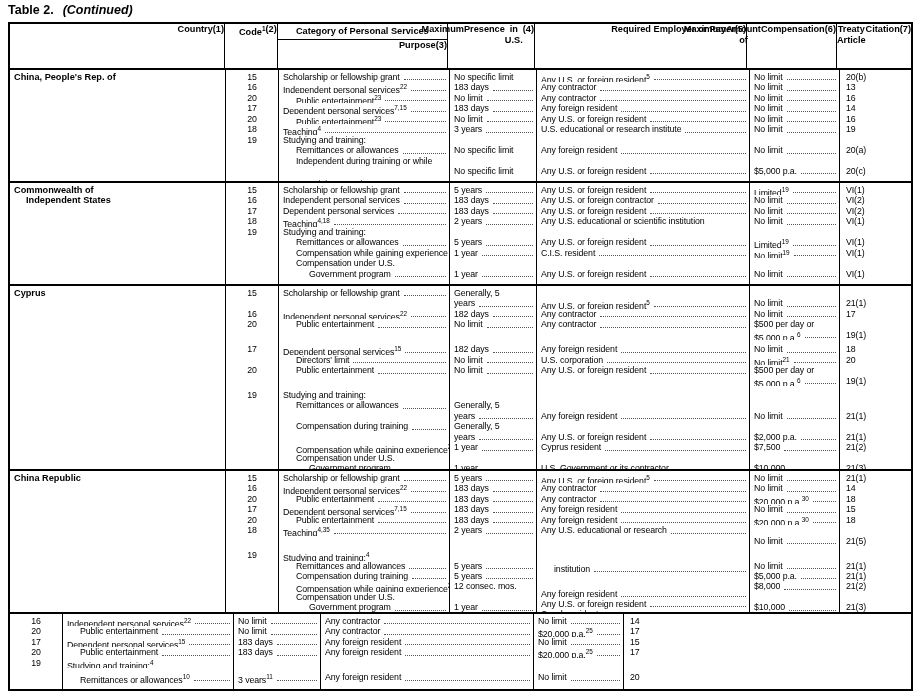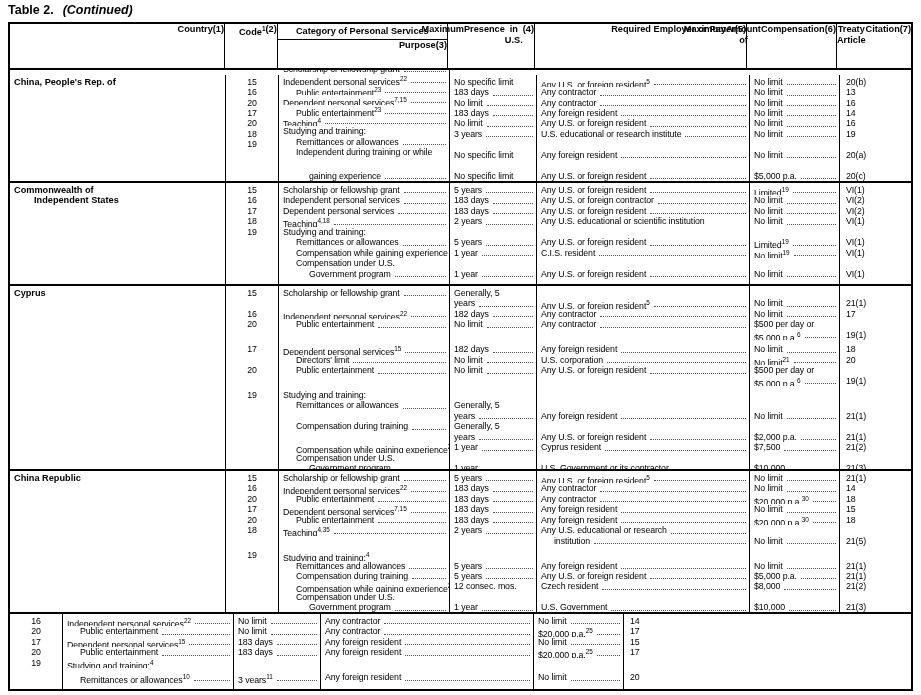--- a/index.html
+++ b/index.html
@@ -27,32 +27,32 @@
   .hcell { display:flex; flex-direction:column; font-weight:bold; font-size:9.2px;
     line-height:10.5px; text-align:center; }
   .hstack { flex:1; display:flex; flex-direction:row; justify-content:flex-end; padding-bottom:3px; }
   .cat { height:16px; border-bottom:1px solid #000; display:flex; align-items:center; justify-content:center; }
   sup { font-size:6.4px; letter-spacing:0; }
 
   
   .tbody { flex:1; display:flex; flex-direction:column; }
   .section { display:flex; overflow:hidden; flex-shrink:0; }
   .section + .section { border-top:2px solid #000;text-align:right; }
-  .section:nth-child(1){height:111px;align-items:flex-end;}
+  .section:nth-child(1){height:111px;}
   .section:nth-child(2){height:103px;}
   .section:nth-child(3){height:185px;}
   .section:nth-child(4){height:143px;}
   .section:nth-child(5){flex:1;}
   .col { padding-top:2px; overflow:hidden; }
 
   .ln { height:10.45px; line-height:10.45px; display:flex; align-items:flex-start;
     white-space:pre; overflow:hidden; font-size:8.8px; letter-spacing:-0.1px; padding-left:4px; }
   .gap { height:4px; }
   .col-country .ln { font-weight:bold; font-size:9.2px; letter-spacing:0; }
-  .col-country .ln.cont { padding-left:24px; }
+  .col-country .ln.cont { padding-left:16px; }
   .col-code .ln { justify-content:center; padding-left:0; }
   .col-cite .ln { padding-left:6px; }
   .txt { white-space:pre; }
   .ldr { flex:1 1 auto; min-width:5px; border-bottom:1.4px dotted #555;
     align-self:flex-end; margin:0 3px 2px 4px; }
 </style>
 </head>
 <body>
 
 <div class="page">
@@ -492,21 +492,21 @@
             <div class="ln"></div>
             <div class="ln"><span class="txt">1 year</span><span class="ldr"></span></div>
           </div>
           <div class="col col-payer w-payer">
             <div class="ln"><span class="txt">Any U.S. or foreign resident<sup>5</sup></span><span class="ldr"></span></div>
             <div class="ln"><span class="txt">Any contractor</span><span class="ldr"></span></div>
             <div class="ln"><span class="txt">Any contractor</span><span class="ldr"></span></div>
             <div class="ln"><span class="txt">Any foreign resident</span><span class="ldr"></span></div>
             <div class="ln"><span class="txt">Any foreign resident</span><span class="ldr"></span></div>
             <div class="ln"><span class="txt">Any U.S. educational or research</span><span class="ldr"></span></div>
-            <div class="ln" style="padding-left: 17px;"><span class="txt">institution</span><span class="ldr"></span></div>
+            <div class="ln" style="padding-left: 17px; margin-top: 28px;"><span class="txt">institution</span><span class="ldr"></span></div>
             <div class="gap"></div>
             <div class="ln"></div>
             <div class="ln"><span class="txt">Any foreign resident</span><span class="ldr"></span></div>
             <div class="ln"><span class="txt">Any U.S. or foreign resident</span><span class="ldr"></span></div>
             <div class="ln"><span class="txt">Czech resident</span><span class="ldr"></span></div>
             <div class="ln"></div>
             <div class="ln"><span class="txt">U.S. Government</span><span class="ldr"></span></div>
           </div>
           <div class="col col-amt w-amt">
             <div class="ln"><span class="txt">No limit</span><span class="ldr"></span></div>

